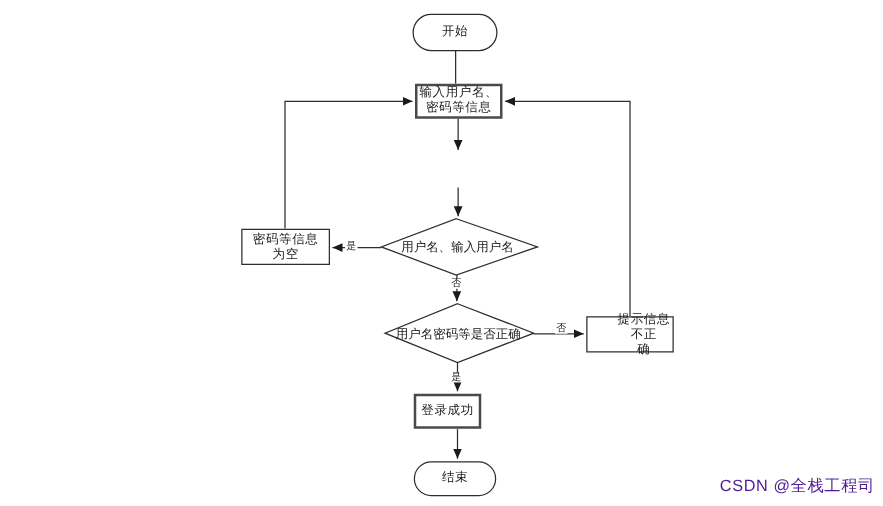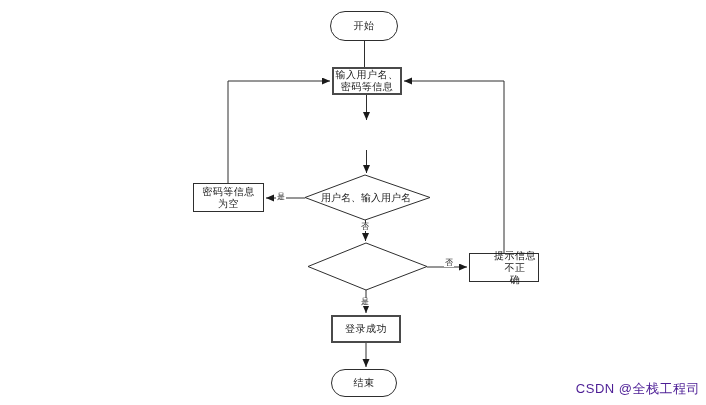--- a/index.html
+++ b/index.html
@@ -22,21 +22,21 @@
   }
   .terminator{border:1.5px solid #2e2e2e;border-radius:15px;}
   .process{border:1.5px solid #2e2e2e;}
   .process.thick{border-width:2px;border-color:#4a4a4a;}
   .process.thin{border-width:1px;}
   .start-node{left:330px;top:11px;width:68px;height:30px;}
   .input-node{left:332px;top:67px;width:70px;height:28px;}
   .select-node{left:332px;top:122px;width:71px;height:28px;}
   .empty-prompt-node{left:193px;top:183px;width:71px;height:29px;}
   .wrong-prompt-node{left:469px;top:253px;width:70px;height:29px;padding-left:22px;}
-  .success-node{left:331px;top:315px;width:70px;height:28px;}
+  .success-node{left:331px;top:315px;width:54px;height:28px;}
   .end-node{left:331px;top:369px;width:66px;height:28px;}
   .diamond-label{
     position:absolute;
     text-align:center;
     font-size:10px;letter-spacing:0;
     background:transparent;
   }
   .d1-label{left:302px;top:191px;width:128px;}
   .d2-label{left:304px;top:260px;width:125px;}
   .edge-label{
@@ -125,20 +125,21 @@
 
   <div class="node process thick success-node">
     <span>登录成功</span>
   </div>
 
   <div class="node terminator end-node">
     <span>结束</span>
   </div>
 
   <div class="diamond-label d1-label">用户名、输入用户名</div>
+  <div class="diamond-label d2-label">用户名密码等是否正确</div>
 
   <div class="edge-label lbl-empty-yes">是</div>
   <div class="edge-label lbl-empty-no">否</div>
   <div class="edge-label lbl-correct-no">否</div>
   <div class="edge-label lbl-correct-yes">是</div>
 
   <div class="watermark">CSDN @全栈工程司</div>
 
 </div>
 

